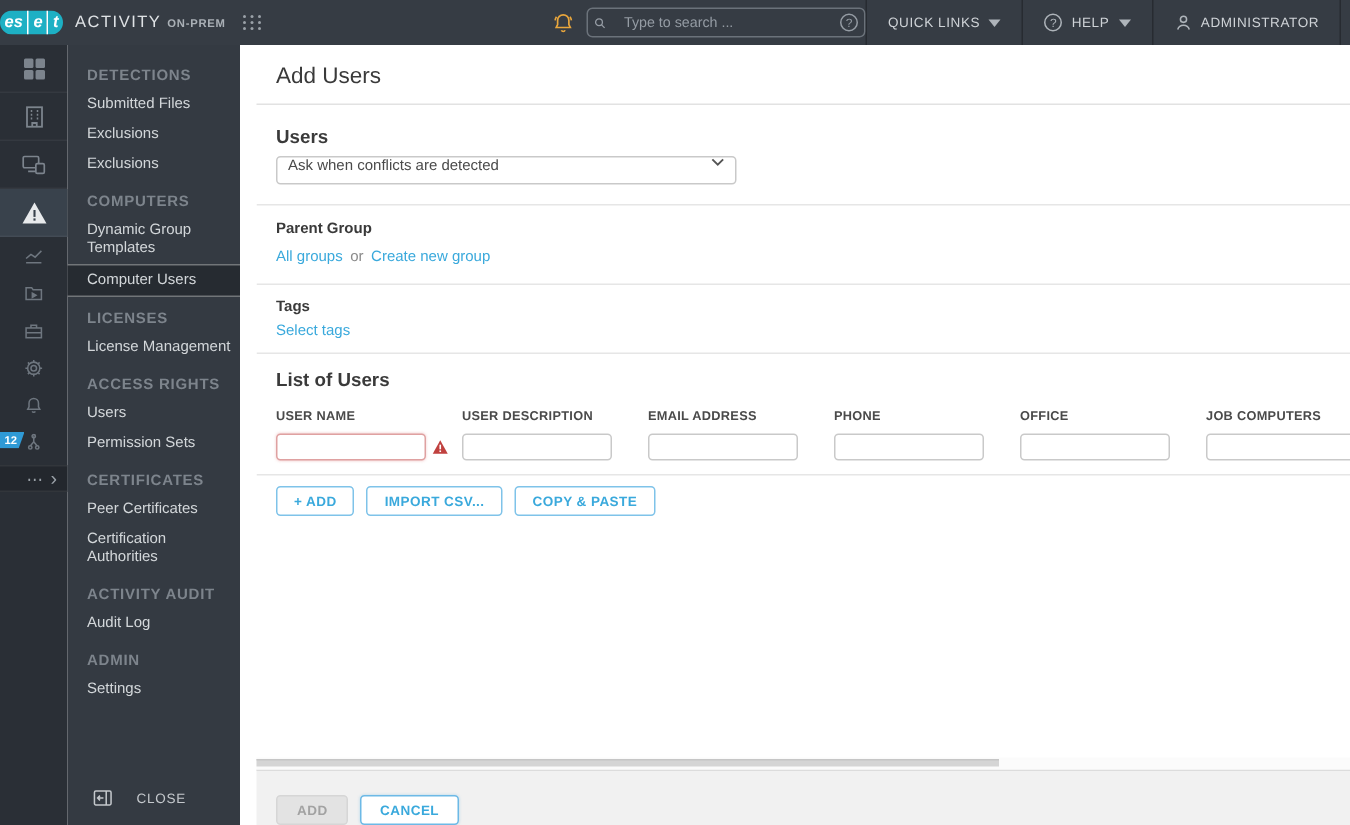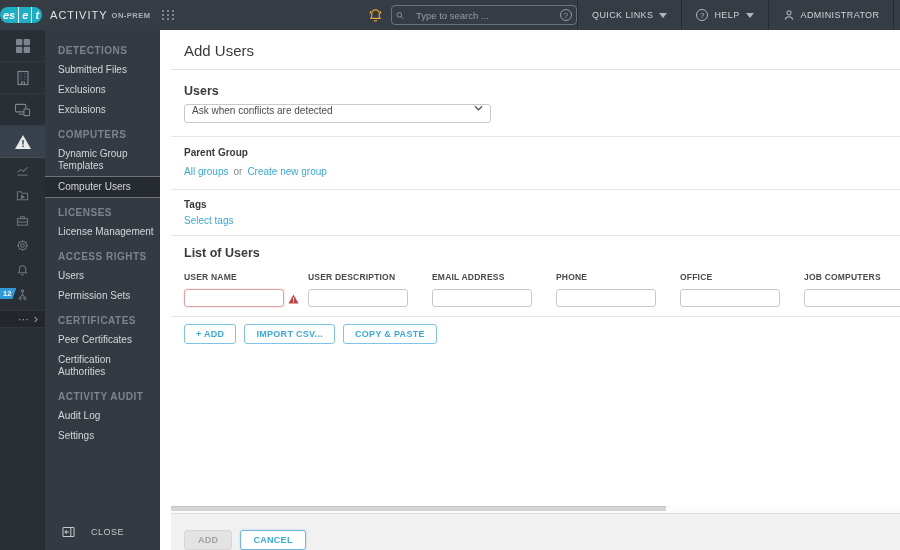--- a/index.html
+++ b/index.html
@@ -245,20 +245,21 @@
         <div class="sb-item">Users</div>
         <div class="sb-item">Permission Sets</div>
 
         <div class="sb-header">CERTIFICATES</div>
         <div class="sb-item">Peer Certificates</div>
         <div class="sb-item">Certification Authorities</div>
 
         <div class="sb-header">ACTIVITY AUDIT</div>
         <div class="sb-item">Audit Log</div>
 
+        <div class="sb-header">ADMIN</div>
         <div class="sb-item">Settings</div>
       </div>
       <div class="sb-close">
         <svg width="13" height="12" viewBox="0 0 14 13" fill="none" stroke="#c4c8cc" stroke-width="1.1">
             <rect x="1" y="1.5" width="12" height="10" rx="1"></rect>
             <path d="M9.5 1.5 v10"></path>
             <path d="M7.5 6.5 H3.5 M5 4.8 L3.3 6.5 L5 8.2"></path>
           </svg>
         <span>CLOSE</span>
       </div>

